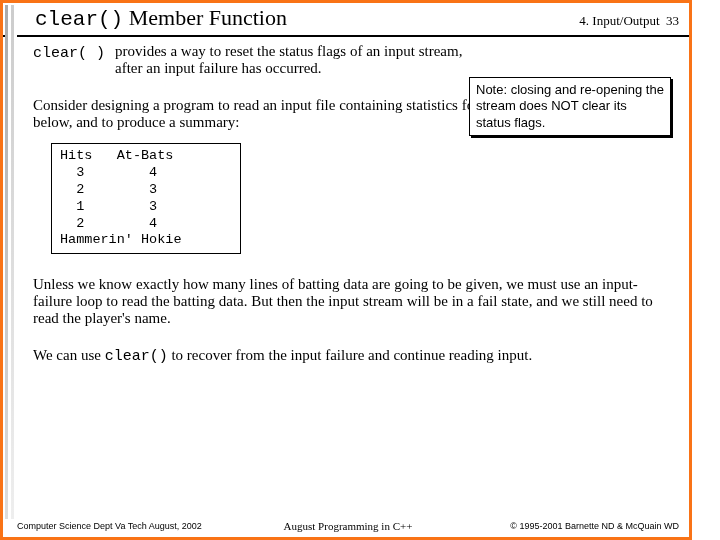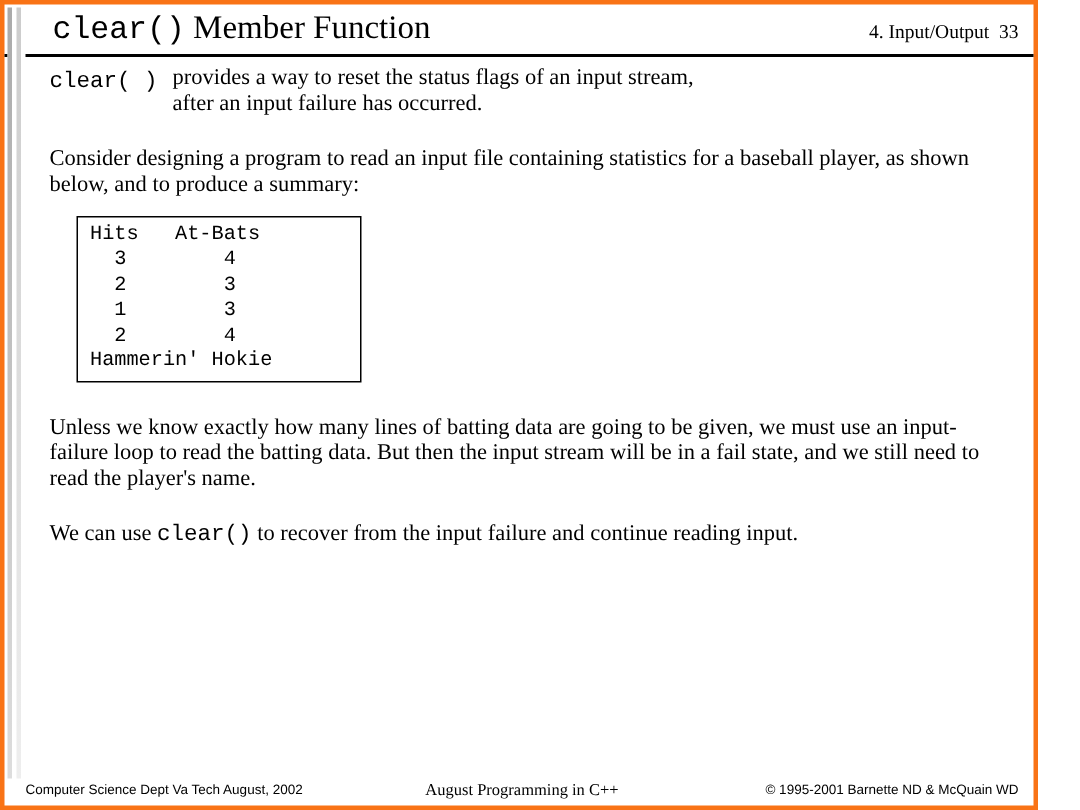--- a/index.html
+++ b/index.html
@@ -112,21 +112,21 @@
   .mono-inline {
     font-family: "Courier New", monospace;
   }
   .footer {
     position: absolute;
     left: 14px;
     right: 10px;
     bottom: 6px;
     display: flex;
     justify-content: space-between;
-    align-items: flex-start;
+    align-items: center;
     font-family: Arial, sans-serif;
     font-size: 9px;
     color: #000;
     gap: 24px;
   }
   .footer .center {
     position: absolute;
     left: 0; right: 0;
     text-align: center;
     font-size: 11px;
@@ -145,20 +145,21 @@
     </div>
     <div class="chapter">
       <span>4. Input/Output</span>&nbsp;&nbsp;<span>33</span>
     </div>
   </div>
 
   <div class="content">
     <div class="intro">
       <div class="fn">clear( )</div>
       <div class="desc">provides a way to reset the status flags of an input stream, after an input failure has occurred.</div>
+      <div class="note-box">Note:  closing and re-opening the stream does NOT clear its status flags.</div>
     </div>
 
     <div class="para">Consider designing a program to read an input file containing statistics for a baseball player, as shown below, and to produce a summary:</div>
 
     <div class="data-box">Hits   At-Bats
   3        4
   2        3
   1        3
   2        4
 Hammerin' Hokie</div>

